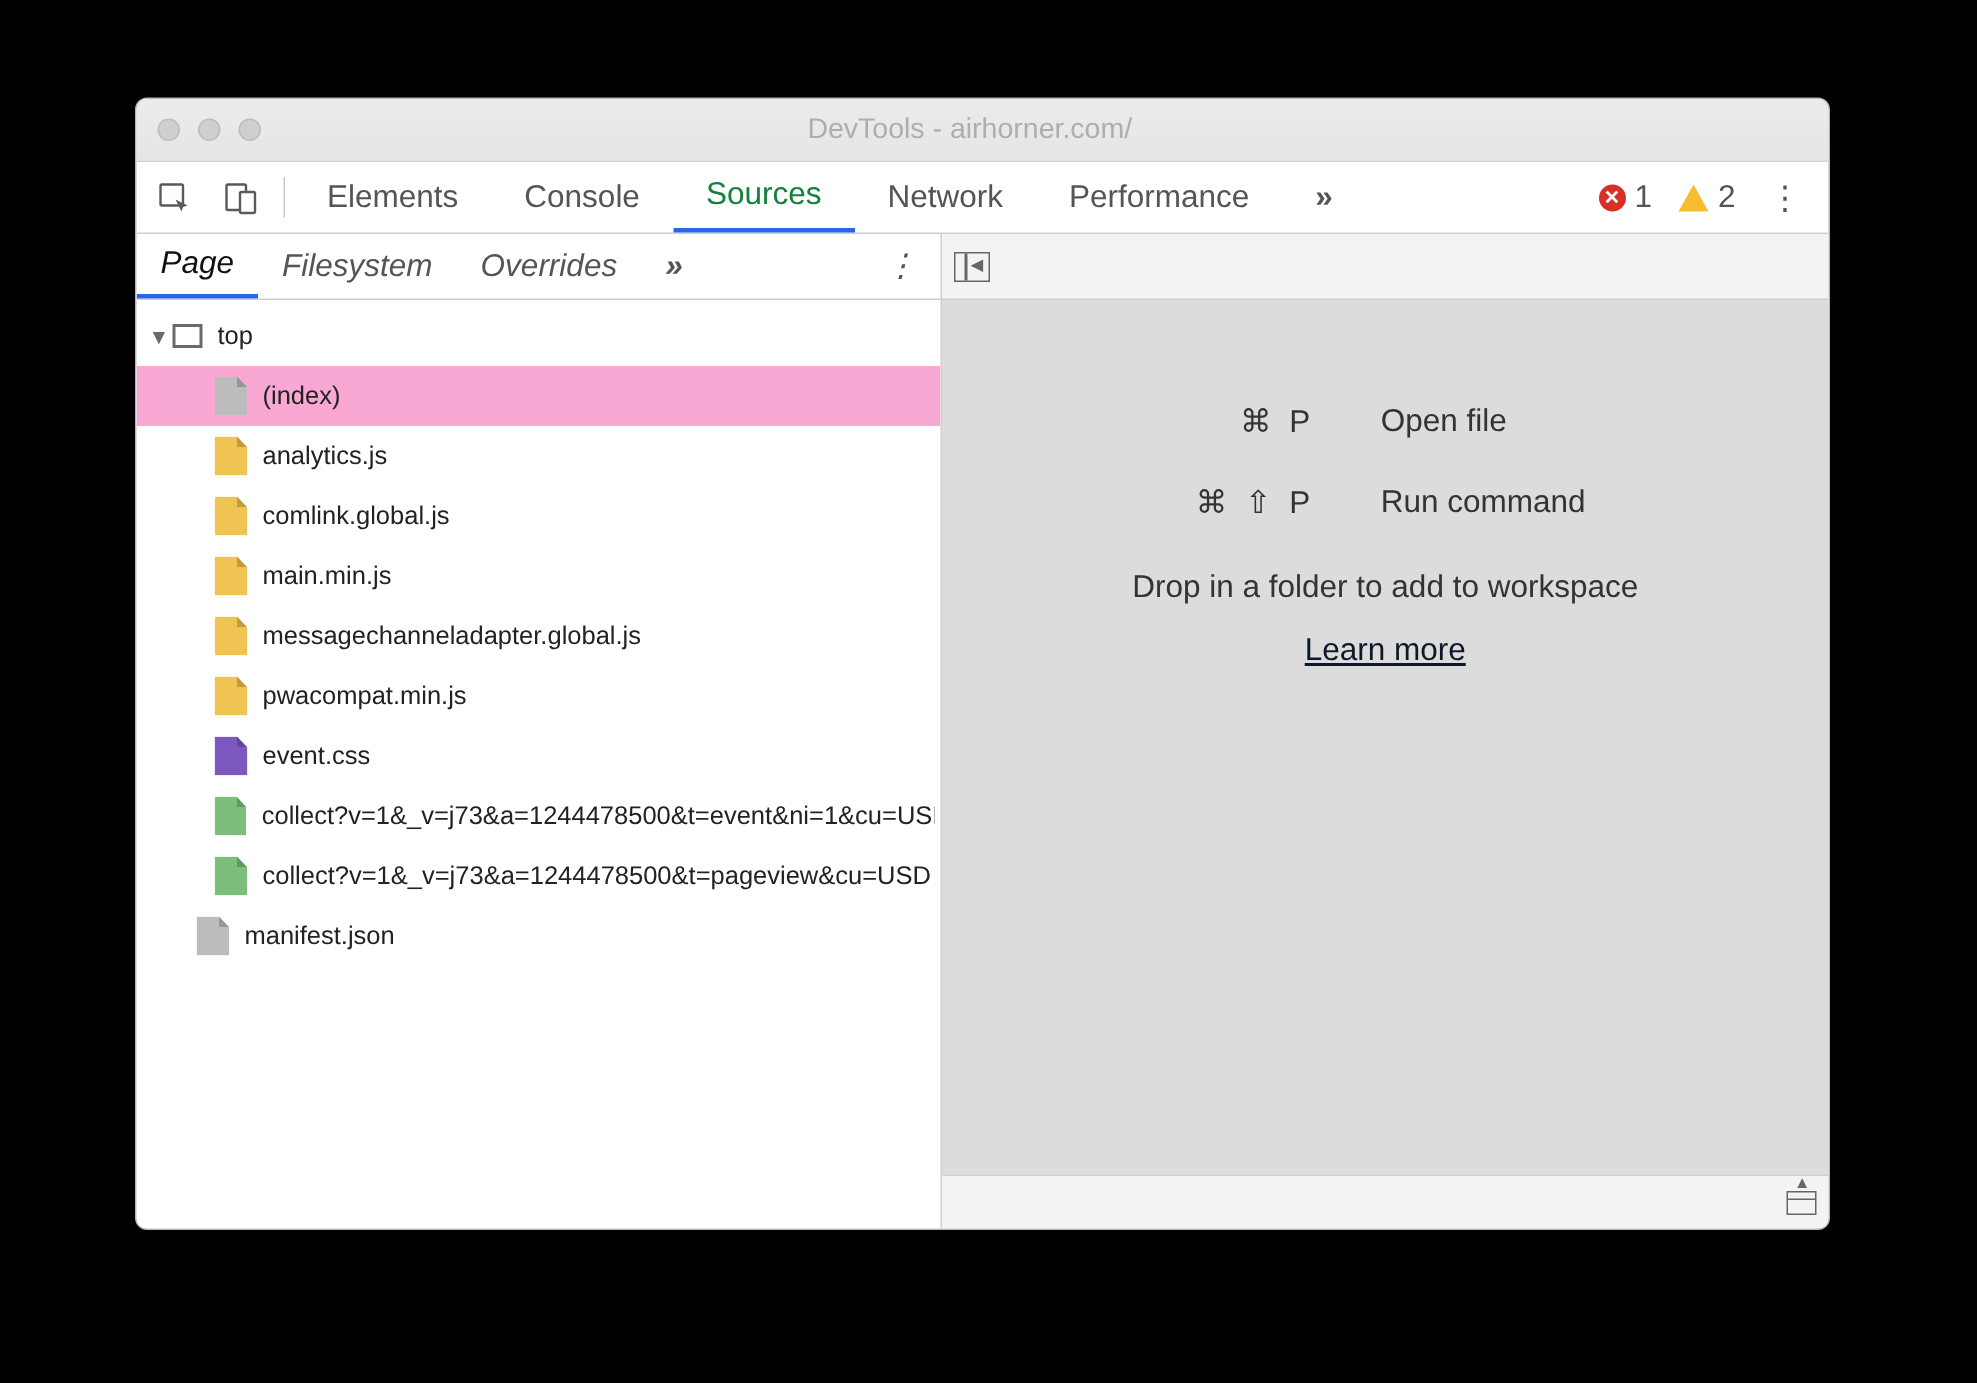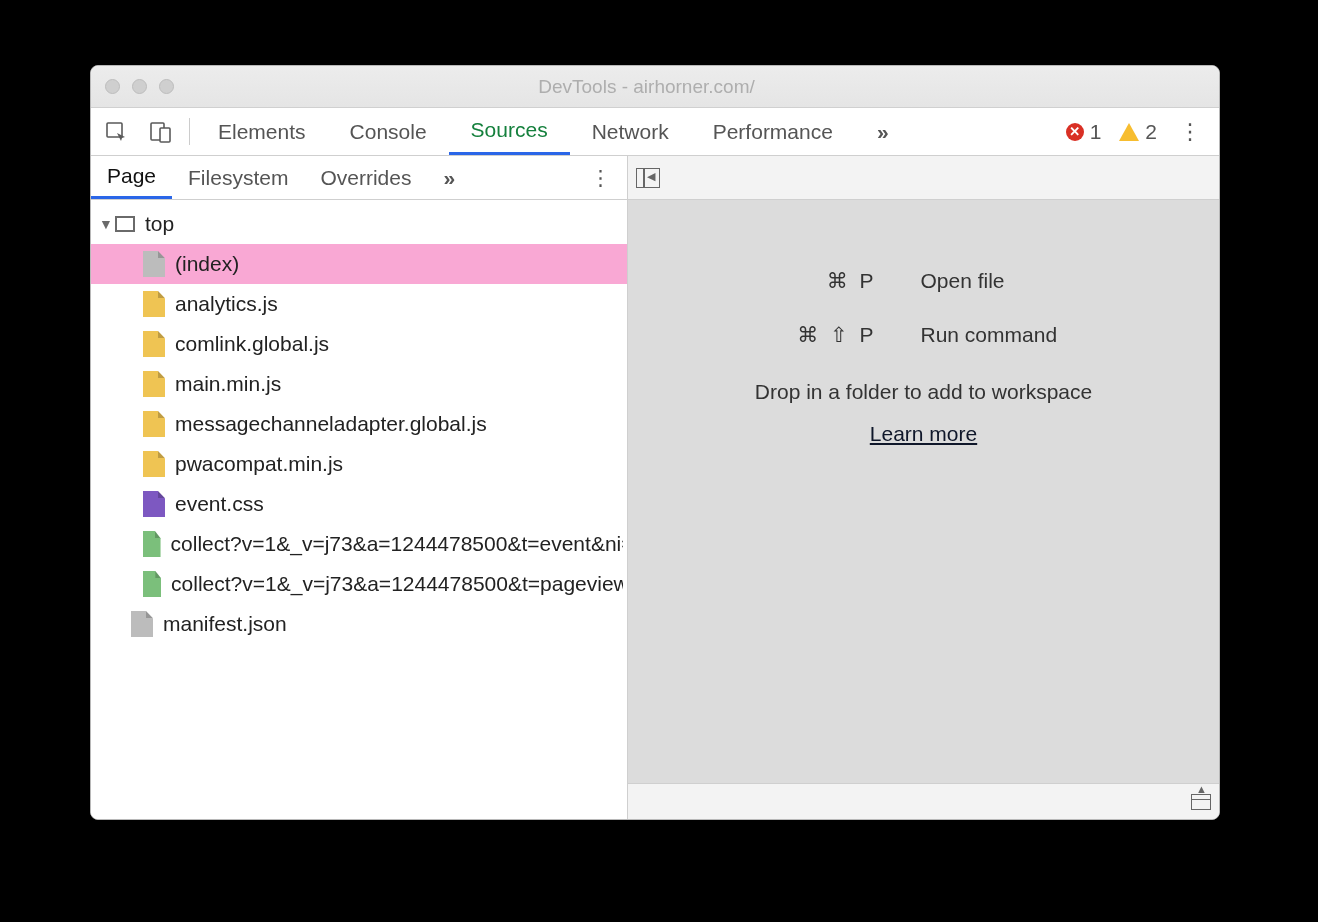--- a/index.html
+++ b/index.html
@@ -70,27 +70,27 @@
   .err-badge { width:18px;height:18px;border-radius:50%;background:#d93025;display:inline-flex;align-items:center;justify-content:center;color:#fff;font-size:13px;font-weight:bold;}
   .warn-badge { width:0;height:0;border-left:10px solid transparent;border-right:10px solid transparent;border-bottom:18px solid #f7bd2f;display:inline-block;position:relative;}
   .kebab { padding:0 14px; display:flex; align-items:center; cursor:pointer; color:#555; font-size:22px;}
 
   
   .body { flex:1; display:flex; overflow:hidden; }
   .left-pane { width: 537px; display:flex; flex-direction:column; border-right:1px solid #cfcfcf; background:#fff;}
   .right-pane { flex:1; background:#dcdcdc; display:flex; flex-direction:column; }
 
   
-  .subbar { height:44px; display:flex; align-items:stretch; border-bottom:1px solid #cfcfcf; font-size:21px; color:#555;}
+  .subbar { height:44px; display:flex; align-items:stretch; border-bottom:1px solid #cfcfcf; font-size:21px; color:#555;font-style:italic;}
   .subtab { padding:0 16px; display:flex; align-items:center; cursor:pointer;}
   .subtab.active { color:#111; border-bottom:3px solid #2a66e8;}
   .subbar .flex{flex:1;}
 
   
-  .tree { flex:1; overflow:hidden; padding-top:4px; font-size:21px; color:#222;}
+  .tree { flex:1; overflow:hidden; padding-top:4px; font-size:17px; color:#222;}
   .tree-row { display:flex; align-items:center; height:40px; white-space:nowrap; overflow:hidden; cursor:pointer; padding-right:4px;}
   .tree-row.selected { background:#f9a8d4; }
   .caret { width:18px; text-align:center; color:#6a6a6a; font-size:14px;}
   .caret.down::before{content:"▼";}
   .caret.right::before{content:"▶";}
   .file-icon { width:22px; height:26px; margin-right:10px; position:relative;}
   .file-icon::before{
     content:""; position:absolute; inset:0;
     background: var(--fc,#b0b0b0);
     clip-path: polygon(0 0, 68% 0, 100% 28%, 100% 100%, 0 100%);

